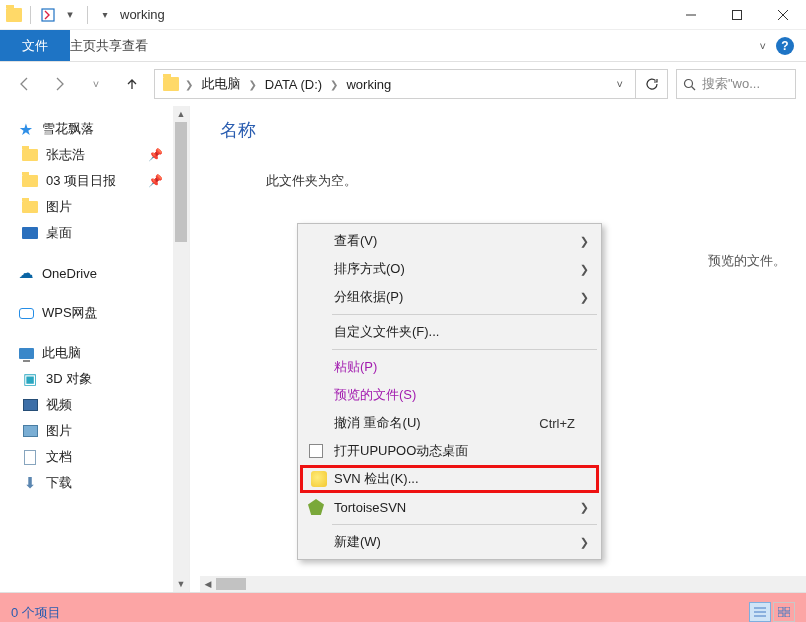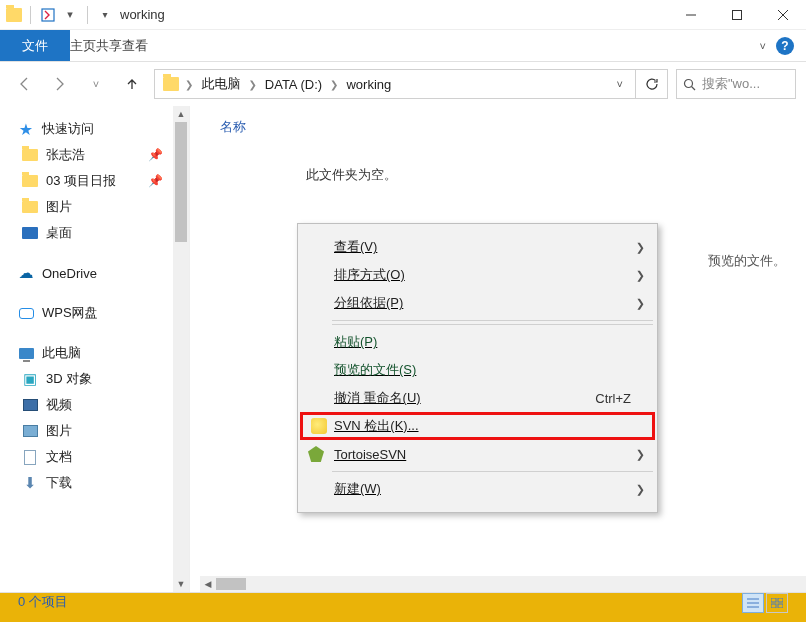--- a/index.html
+++ b/index.html
@@ -56,38 +56,38 @@
 .ico-wps { width: 15px; height: 11px; border: 1.5px solid #258de6; border-radius: 3px; position: relative; }
 .ico-pc { width: 15px; height: 11px; background: #3a87c9; border-radius: 1px; position: relative; }
 .ico-pc::after { content: ""; position: absolute; left: 4px; right: 4px; bottom: -3px; height: 2px; background: #888; }
 .ico-cube { color: #2aa7c1; font-size: 15px; }
 .ico-video { width: 15px; height: 12px; background: linear-gradient(#3d6fa8,#3d6fa8); border: 1px solid #254d76; position: relative; }
 .ico-pic { width: 15px; height: 12px; background: #7aaed4; border: 1px solid #497da3; }
 .ico-doc { width: 12px; height: 15px; background: #fff; border: 1px solid #87a5be; position: relative; }
 .ico-down { color: #5b86b0; font-size: 15px; }
 
 .content { flex: 1; display: flex; flex-direction: column; position: relative; }
-.col-header { padding: 12px 0 8px 30px; color: #2a5db0; font-size: 13px; }
-.empty-msg { padding: 22px 0 0 76px; color: #333; margin-left: 40px; }
+.col-header { padding: 12px 0 8px 30px; color: #2a5db0; font-size: 18px; }
+.empty-msg { padding: 22px 0 0 76px; color: #333; }
 .preview-msg { position: absolute; right: 20px; top: 146px; color: #555; }
 
 .bottom-scroll { position: absolute; left: 200px; right: 0; bottom: 30px; height: 16px; background: #f0f0f0; display: flex; align-items: center; }
 .bottom-scroll .arr { width: 16px; text-align: center; color: #666; font-size: 9px; }
 .bottom-scroll .sthumb { width: 30px; height: 12px; background: #c2c2c2; margin-left: 0; }
 
-.statusbar { position: absolute; left: 0; right: 0; bottom: 0; height: 30px; border-top: 1px solid #e1e1e1; display: flex; align-items: flex-start; padding: 0 18px; background: #eab308; }
+.statusbar { position: absolute; left: 0; right: 0; bottom: 0; height: 30px; border-top: 1px solid #e1e1e1; display: flex; align-items: flex-end; padding: 0 11px; background: #fca5a5; }
 .statusbar .count { color: #2a5db0; }
 .statusbar .viewbtns { margin-left: auto; display: flex; gap: 2px; }
 .viewbtn { width: 22px; height: 20px; border: 1px solid #c8c8c8; display: flex; align-items: center; justify-content: center; color: #447ac4; }
 .viewbtn.active { background: #cfe4f7; border-color: #7eaede; }
 
 
-.context-menu { position: absolute; left: 297px; top: 223px; width: 361px; background: #f2f2f2; border: 1px solid #bfbfbf; box-shadow: 3px 3px 6px rgba(0,0,0,0.25); z-index: 50; padding: 9px 2px; text-decoration: underline; }
+.context-menu { position: absolute; left: 297px; top: 223px; width: 305px; background: #f2f2f2; border: 1px solid #bfbfbf; box-shadow: 3px 3px 6px rgba(0,0,0,0.25); z-index: 50; padding: 3px 2px; }
 .cm-item { height: 28px; display: flex; align-items: center; position: relative; padding-left: 34px; padding-right: 28px; color: #222; }
-.cm-item.disabled { color: #14532d; }
+.cm-item.disabled { color: #a21caf; }
 .cm-item .arrow { position: absolute; right: 10px; font-size: 11px; color: #555; }
 .cm-item .shortcut { position: absolute; right: 24px; color: #333; }
 .cm-sep { height: 1px; background: #d0d0d0; margin: 3px 2px 3px 32px; }
 .cm-icon { position: absolute; left: 6px; width: 20px; height: 20px; display: flex; align-items: center; justify-content: center; }
 .cm-highlight { border: 3px solid #e11; padding-left: 31px; padding-right: 25px; height: 28px; }
 .cm-icon-svn { background: radial-gradient(circle at 40% 40%, #ffec7a, #f3c831); border-radius: 3px; width: 16px; height: 16px; }
 .cm-icon-tsvn { position: relative; width: 16px; height: 16px; }
 .cm-icon-tsvn::before { content: ""; position: absolute; inset: 0; background: #7aa83a; clip-path: polygon(50% 0, 100% 35%, 80% 100%, 20% 100%, 0 35%); }
 .cm-icon-up { width: 14px; height: 14px; border: 1px solid #888; background: #fff; }
 .cm-icon-vs { width: 14px; height: 14px; background: #b084d8; clip-path: polygon(0 20%, 70% 50%, 0 80%, 20% 50%); }
@@ -187,21 +187,21 @@
       </span>
     <span>搜索"wo...</span>
   </div>
 </div>
 
 <div class="body">
   <div class="sidebar">
     <div class="tree">
       <div class="tree-item">
         <span class="ico ico-star">★</span>
-        <span>快速访问</span>
+        <span>雪花飘落</span>
       </div>
       <div class="tree-item child">
           <span class="ico ico-folder"></span>
           <span>张志浩</span>
           <span class="pin">📌</span>
         </div>
       <div class="tree-item child">
           <span class="ico ico-folder"></span>
           <span>03 项目日报</span>
           <span class="pin">📌</span>
@@ -312,31 +312,40 @@
     </div>
   <div class="cm-item">
       <span>排序方式(O)</span>
       <span class="arrow">❯</span>
     </div>
   <div class="cm-item">
       <span>分组依据(P)</span>
       <span class="arrow">❯</span>
     </div>
   <div class="cm-sep"></div>
+  <div class="cm-item">
+      <span>自定义文件夹(F)...</span>
+    </div>
   <div class="cm-sep"></div>
   <div class="cm-item disabled">
       <span>粘贴(P)</span>
     </div>
   <div class="cm-item disabled">
       <span>预览的文件(S)</span>
     </div>
   <div class="cm-item">
       <span>撤消 重命名(U)</span>
       <span class="shortcut">Ctrl+Z</span>
     </div>
+  <div class="cm-item">
+      <span class="cm-icon">
+        <span class="cm-icon-up"></span>
+      </span>
+      <span>打开UPUPOO动态桌面</span>
+    </div>
   <div class="cm-item cm-highlight">
       <span class="cm-icon">
         <span class="cm-icon-svn"></span>
       </span>
       <span>SVN 检出(K)...</span>
     </div>
   <div class="cm-item">
       <span class="cm-icon">
         <span class="cm-icon-tsvn"></span>
       </span>

